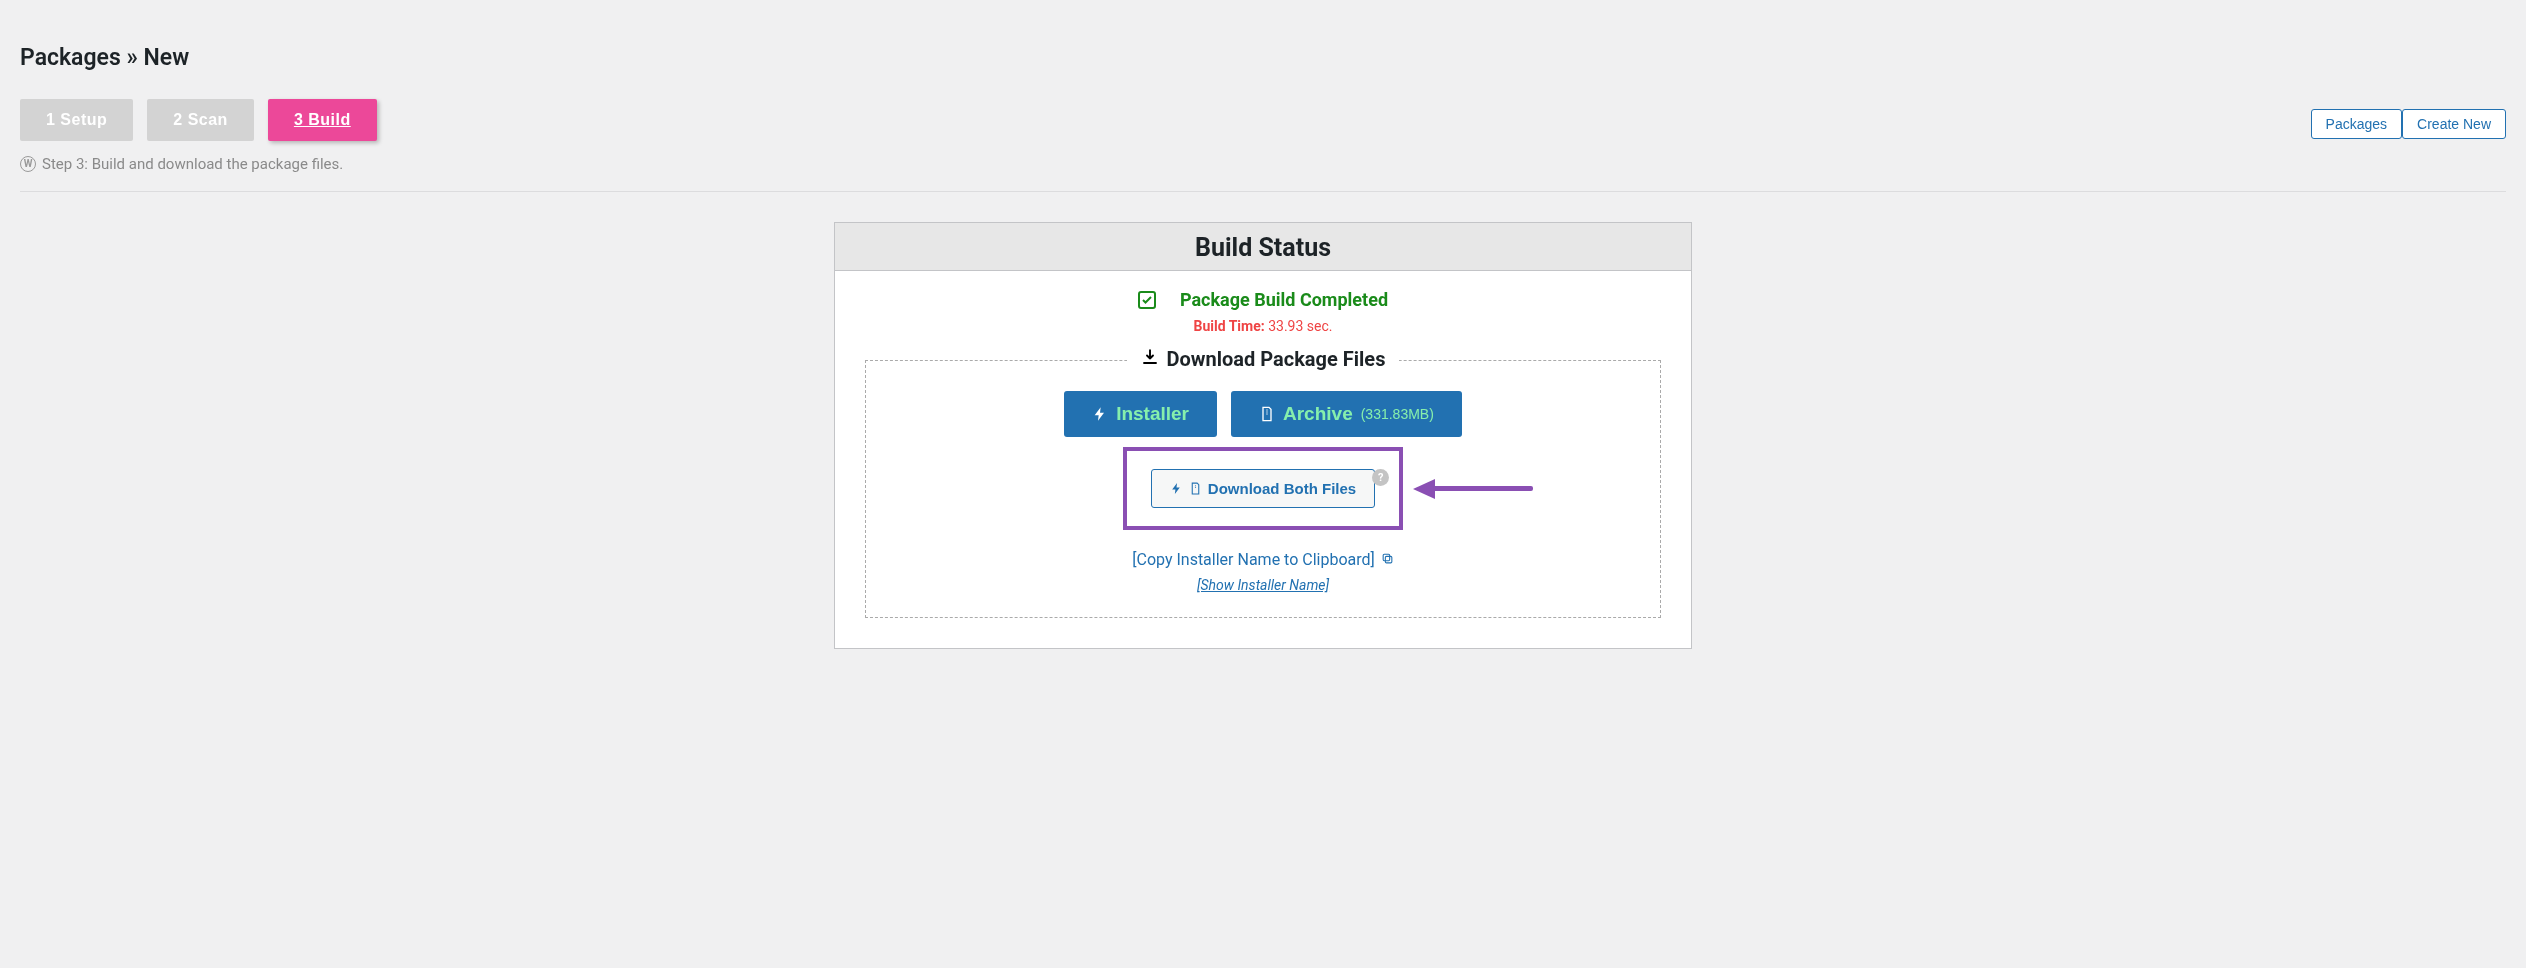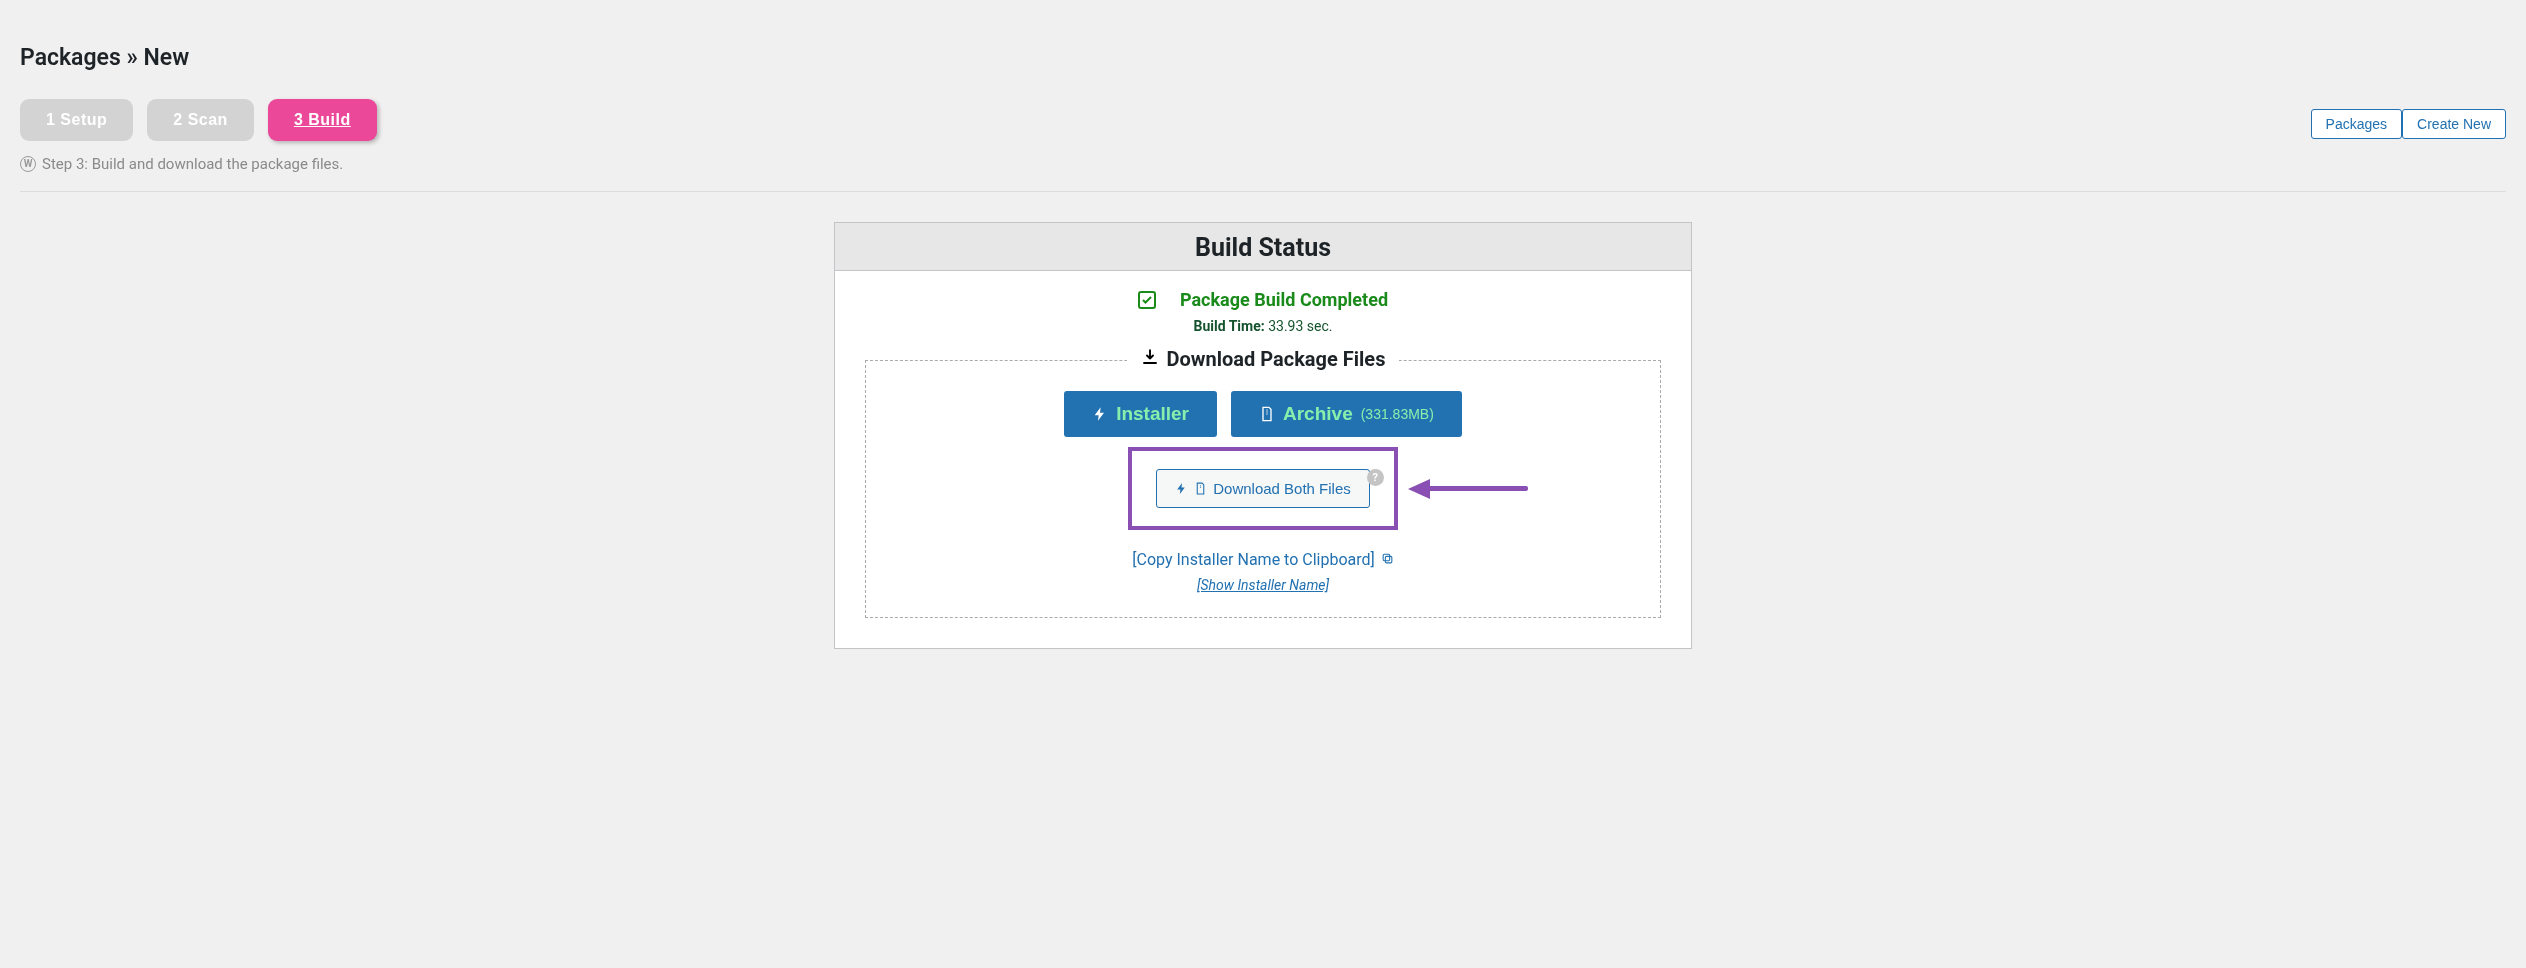--- a/index.html
+++ b/index.html
@@ -22,21 +22,21 @@
   margin-top: 18px;
 }
 .steps { display: flex; gap: 14px; }
 .step-btn {
   background: #d3d3d3;
   color: #fff;
   border: none;
   padding: 12px 26px 12px 26px;
   font-size: 16px;
   font-weight: 600;
-  border-radius: 9px;
+  border-radius: 2px;
   letter-spacing: 0.5px;
   cursor: default;
 }
 .step-btn.active {
   background: #ec4899;
   box-shadow: 2px 2px 4px rgba(0,0,0,0.25);
   text-decoration: underline;
 }
 .right-btns { display: flex; gap: 0; margin-top: 10px; }
 .wp-btn {
@@ -102,21 +102,21 @@
   display: inline-flex;
   width: 18px;
   height: 18px;
   border: 2px solid #1a8b1a;
   border-radius: 3px;
   align-items: center;
   justify-content: center;
 }
 .check-icon svg { width: 12px; height: 12px; }
 .build-time {
-  color: #14532d;
+  color: #ef4444;
   font-size: 14px;
   margin-top: 8px;
 }
 .build-time .lbl { font-weight: 700; }
 .files-box {
   border: 1px dashed #aaa;
   margin-top: 26px;
   padding: 0 20px 24px 20px;
   position: relative;
 }
@@ -160,21 +160,21 @@
   display: inline-block;
   position: relative;
   border: 4px solid #8a4fb3;
   padding: 18px 24px;
   margin-top: 10px;
 }
 .both-btn {
   background: #f6f7f7;
   border: 1px solid #2271b1;
   color: #2271b1;
-  font-weight: 400;
+  font-weight: 700;
   font-size: 15px;
   padding: 10px 18px;
   border-radius: 3px;
   display: inline-flex;
   align-items: center;
   gap: 6px;
   cursor: pointer;
 }
 .both-btn svg { width: 13px; height: 13px; fill: #2271b1; }
 .help-badge {

